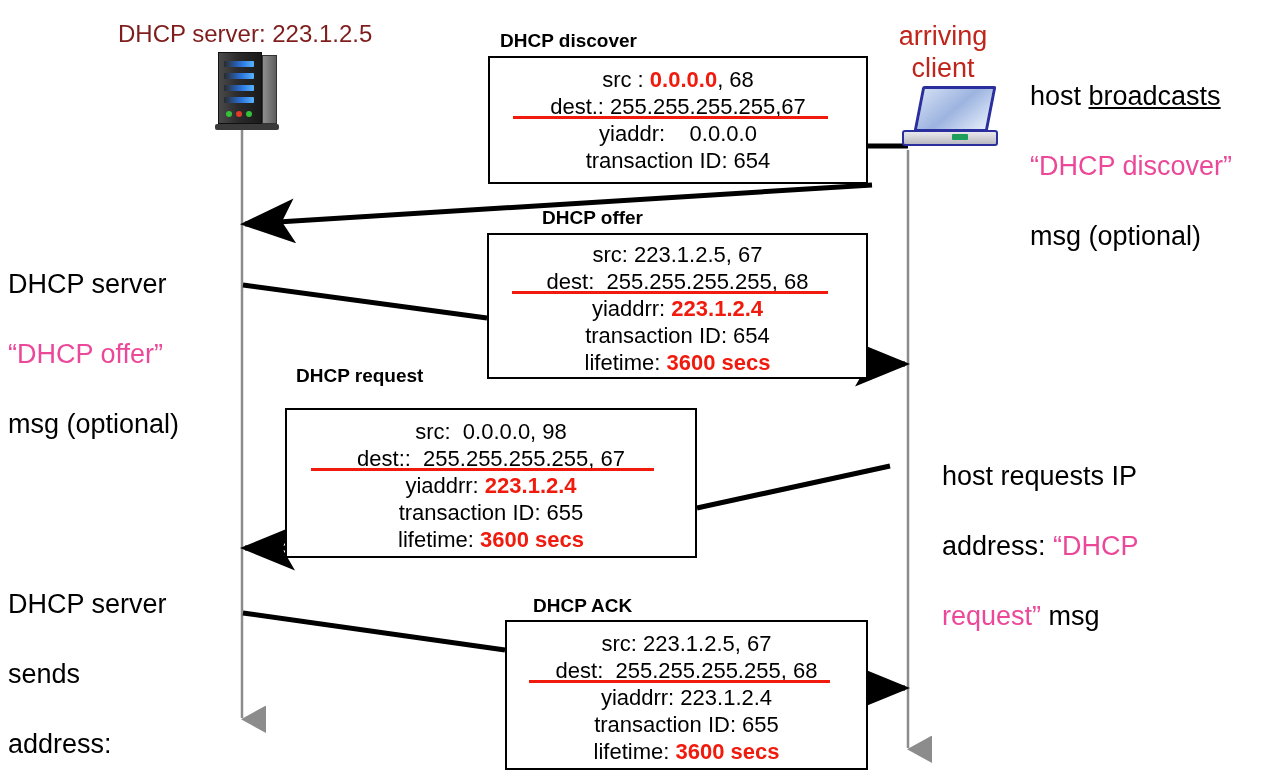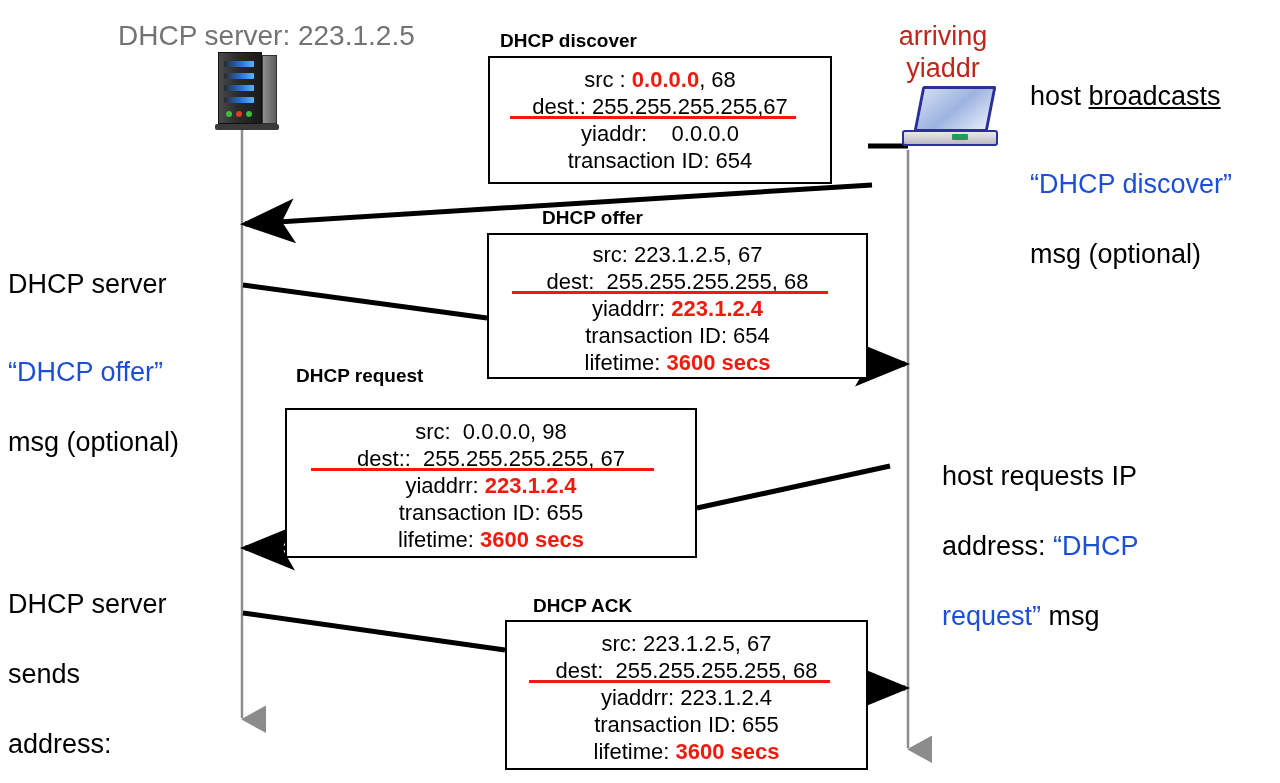--- a/index.html
+++ b/index.html
@@ -25,26 +25,26 @@
   }
   .abs { position: absolute; }
 
   
   .annot {
     font-size: 27px;
     line-height: 35px;
     color: #000000;
     white-space: pre-line;
   }
-  .annot .red { color: #1d4ed8; margin-top: 18px; }
+  .annot .red { color: #ec4899; }
   .annot .uline { text-decoration: underline; }
 
   .title-red {
-    font-size: 28px;
-    color: #737373;
+    font-size: 24px;
+    color: #7f1d1d;
     white-space: nowrap;
   }
 
   .client-label {
     font-size: 27px;
     line-height: 32px;
     color: #c0251c;
     text-align: center;
     white-space: pre-line;
   }
@@ -188,30 +188,30 @@
     <div class="srv-bar" style="top:21px;"></div>
     <div class="srv-bar" style="top:33px;"></div>
     <div class="srv-bar" style="top:45px;"></div>
     <div class="srv-led" style="left:8px;  top:59px; background:#35c23a;"></div>
     <div class="srv-led" style="left:18px; top:59px; background:#e03b2a;"></div>
     <div class="srv-led" style="left:28px; top:59px; background:#35c23a;"></div>
     <div class="srv-base"></div>
   </div>
 
   <div class="client-label abs" style="left:878px; top:20px; width:130px;">arriving
-yiaddr</div>
+client</div>
 
   <div class="laptop" style="left:900px; top:86px; width:104px; height:64px;">
     <div class="lt-lid"></div>
     <div class="lt-base"></div>
     <div class="lt-pad"></div>
   </div>
 
   <div class="boxlabel" style="left:500px; top:30px;">DHCP discover</div>
-  <div class="msgbox" style="left:488px; top:56px; width:344px; height:128px; padding-top:8px;">
+  <div class="msgbox" style="left:488px; top:56px; width:380px; height:128px; padding-top:8px;">
     <div class="line"><span>src : </span><span class="rb">0.0.0.0</span><span>, 68</span></div>
     <div class="line ul"><span>dest.: 255.255.255.255,67</span></div>
     <div class="line"><span>yiaddr:    0.0.0.0</span></div>
     <div class="line"><span>transaction ID: 654</span></div>
   </div>
 
   <div class="boxlabel" style="left:542px; top:207px;">DHCP offer</div>
   <div class="msgbox" style="left:487px; top:233px; width:381px; height:146px; padding-top:6px;">
     <div class="line"><span>src: 223.1.2.5, 67</span></div>
     <div class="line ul"><span>dest:  255.255.255.255, 68</span></div>

